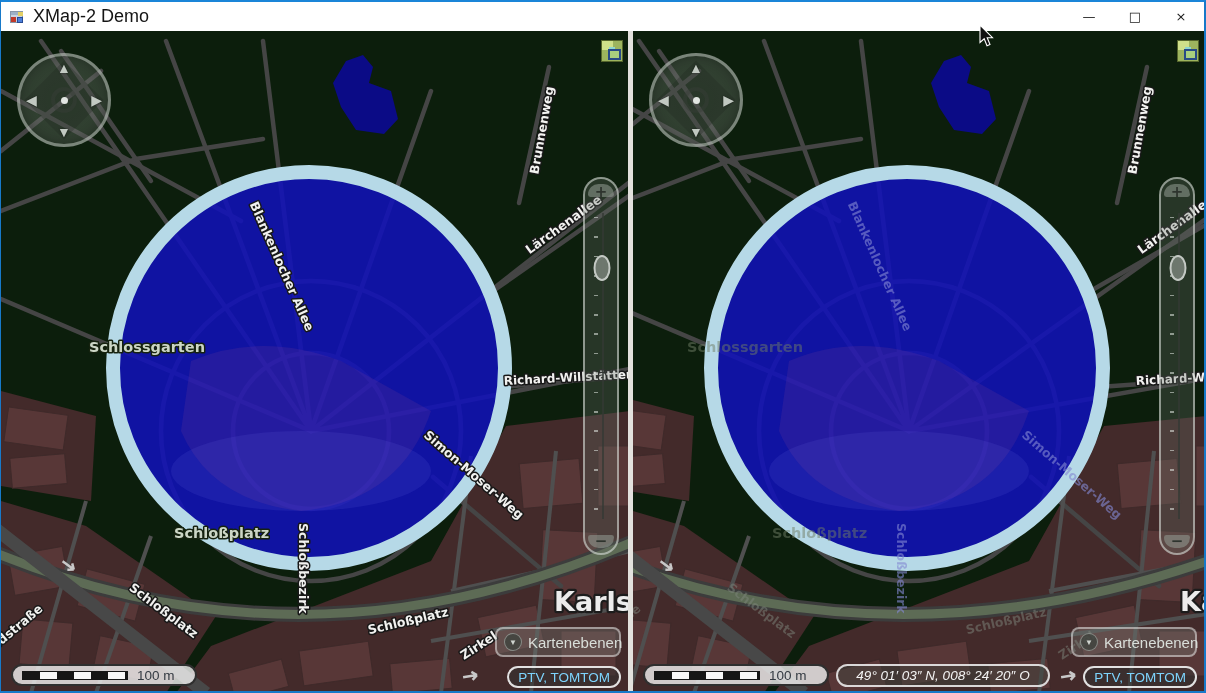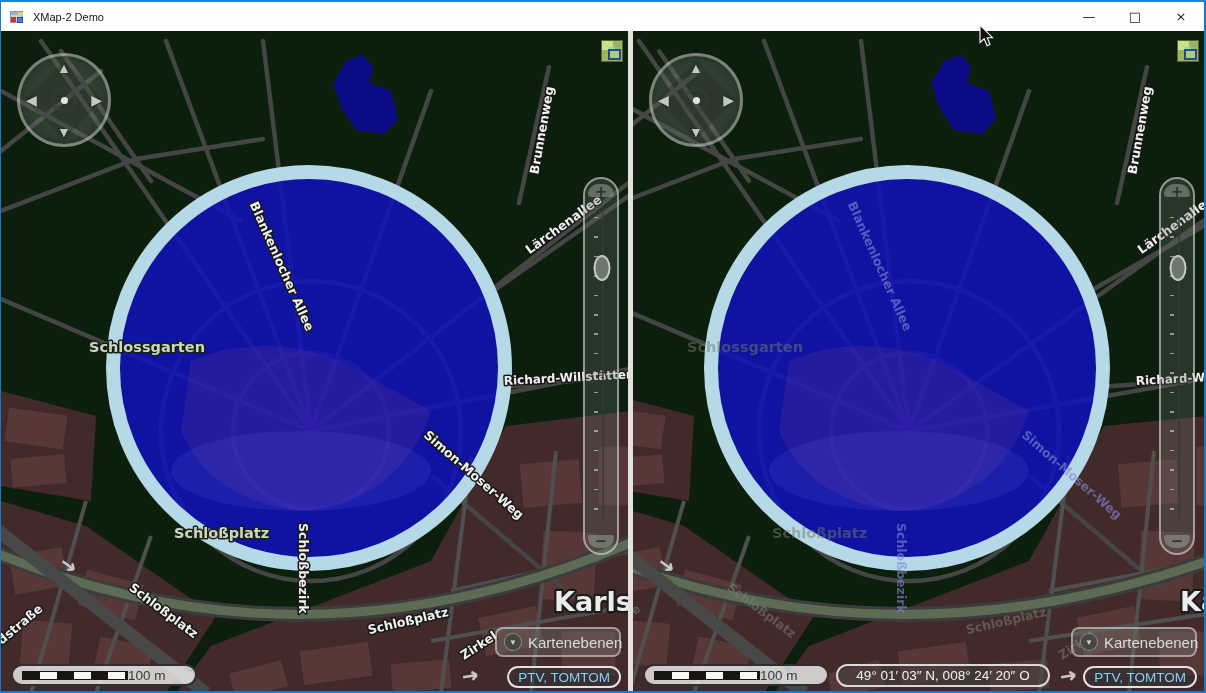--- a/index.html
+++ b/index.html
@@ -11,21 +11,21 @@
     font-family:"Liberation Sans",sans-serif;overflow:hidden;
   }
   
   .titlebar{height:29px;background:#ffffff;display:flex;align-items:center;position:relative;}
   .app-icon{width:16px;height:16px;margin-left:8px;position:relative;flex:0 0 auto;}
   .app-icon .form{position:absolute;left:1px;top:2px;width:13px;height:12px;background:#c9d4e2;border:1px solid #8897a9;}
   .app-icon .bar{position:absolute;left:2px;top:3px;width:11px;height:3px;background:#9db1c7;}
   .app-icon .sq-red{position:absolute;left:2px;top:8px;width:5px;height:5px;background:#c03a2b;}
   .app-icon .sq-blue{position:absolute;left:8px;top:8px;width:6px;height:6px;background:#4d7fd9;border:1px solid #274a93;}
   .app-icon .sq-yel{position:absolute;left:9px;top:3px;width:5px;height:4px;background:#e3d066;}
-  .titlebar .title{font-size:11px;color:#151515;margin-left:8px;flex:1 1 auto;}
+  .titlebar .title{font-size:18px;color:#151515;margin-left:8px;flex:1 1 auto;}
   .win-controls{display:flex;height:29px;}
   .win-btn{width:46px;height:29px;border:0;background:transparent;font:13px "DejaVu Sans",sans-serif;color:#1a1a1a;padding:0;cursor:default;}
   
   .content{display:flex;height:660px;background:#0c1e0c;}
   .panel{position:relative;height:660px;overflow:hidden;}
   .panel.left{width:627px;}
   .panel.right{width:571px;}
   .splitter{width:5px;height:660px;background:#e3e1dd;}
   .map-canvas{position:absolute;inset:0;}
   
@@ -63,29 +63,29 @@
     border-radius:3px 3px 13px 13px;background:rgba(148,156,148,.55);}
   .zoom-slider .plus{position:absolute;top:4px;width:100%;text-align:center;font:bold 15px "DejaVu Sans",sans-serif;color:#2e342e;cursor:pointer;}
   .zoom-slider .minus{position:absolute;bottom:3px;width:100%;text-align:center;font:bold 15px "DejaVu Sans",sans-serif;color:#2e342e;cursor:pointer;}
   .zoom-slider .track{position:absolute;top:34px;bottom:34px;left:50%;margin-left:1px;width:2px;background:rgba(52,58,52,.75);}
   .zoom-slider .ticks{position:absolute;top:38px;bottom:38px;left:9px;width:4px;
     background:repeating-linear-gradient(180deg,rgba(230,236,230,.55) 0 1.5px,transparent 1.5px 19.4px);}
   .zoom-slider .thumb{position:absolute;top:76px;left:50%;transform:translateX(-50%);margin-left:1px;width:17px;height:26px;
     border-radius:50%;background:rgba(118,126,118,.9);border:2px solid rgba(225,230,225,.75);cursor:pointer;}
   
   .scale-pill{position:absolute;left:10px;bottom:5px;height:22px;width:186px;border:2px solid #2f2f2f;border-radius:11px;
-    background:rgba(248,248,248,.78);display:flex;align-items:center;padding:0 9px;gap:0;}
+    background:rgba(248,248,248,.78);display:flex;align-items:center;padding:0 9px;gap:9px;}
   .scale-stripes{width:106px;height:9px;border:1px solid #161616;
     background:repeating-linear-gradient(90deg,#161616 0 17px,#f8f8f8 17px 34px);}
   .scale-text{font:13.5px "Liberation Sans",sans-serif;color:#333a42;}
   .coords-pill{position:absolute;bottom:4px;height:23px;border:2px solid rgba(245,245,245,.85);border-radius:12px;
     background:rgba(62,68,62,.45);color:#f3f3f3;font:13.5px "Liberation Sans",sans-serif;
     display:flex;align-items:center;justify-content:center;white-space:nowrap;}
   .panel.left .coords-pill{left:220px;width:200px;}
-  .panel.right .coords-pill{left:203px;width:214px;}
+  .panel.right .coords-pill{left:203px;width:214px;font-style:italic;}
   .attr-pill{position:absolute;right:7px;bottom:3px;height:22px;padding:0 9px;border:2px solid rgba(245,245,245,.9);border-radius:11px;
     background:rgba(50,50,50,.5);color:#7dd3fc;font:13.5px "Liberation Sans",sans-serif;display:flex;align-items:center;}
   .layers-btn{position:absolute;right:7px;bottom:34px;width:126px;height:30px;border:2px solid rgba(255,255,255,.45);border-radius:8px;
     background:rgba(125,130,125,.32);display:flex;align-items:center;padding:0 7px;gap:6px;cursor:pointer;}
   .layers-btn .circ{width:18px;height:18px;border-radius:50%;background:rgba(62,68,62,.8);border:1px solid rgba(200,205,200,.5);
     display:flex;align-items:center;justify-content:center;font-size:8px;color:#cfd4cf;flex:0 0 auto;}
   .layers-btn .lbl-txt{font:15px "Liberation Sans",sans-serif;color:#d9ded9;}
   
   .cursor{position:absolute;left:978px;top:22px;z-index:60;pointer-events:none;}
 </style>

